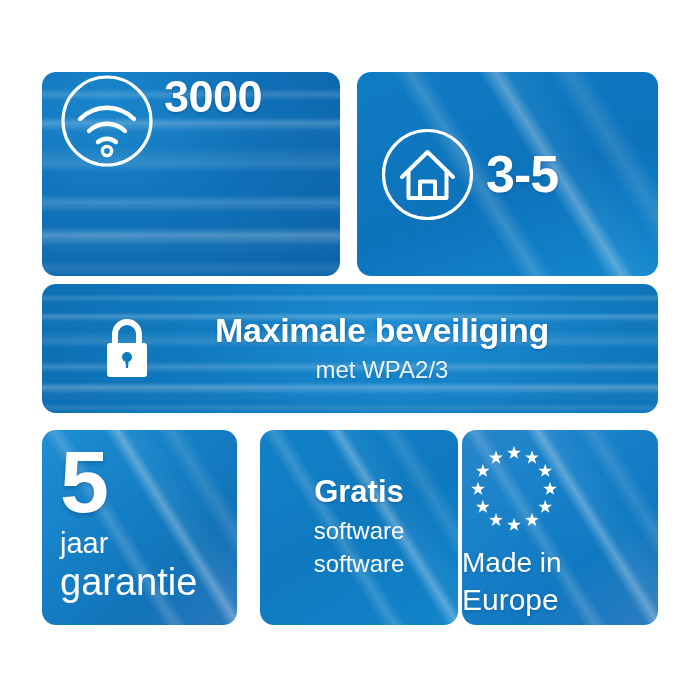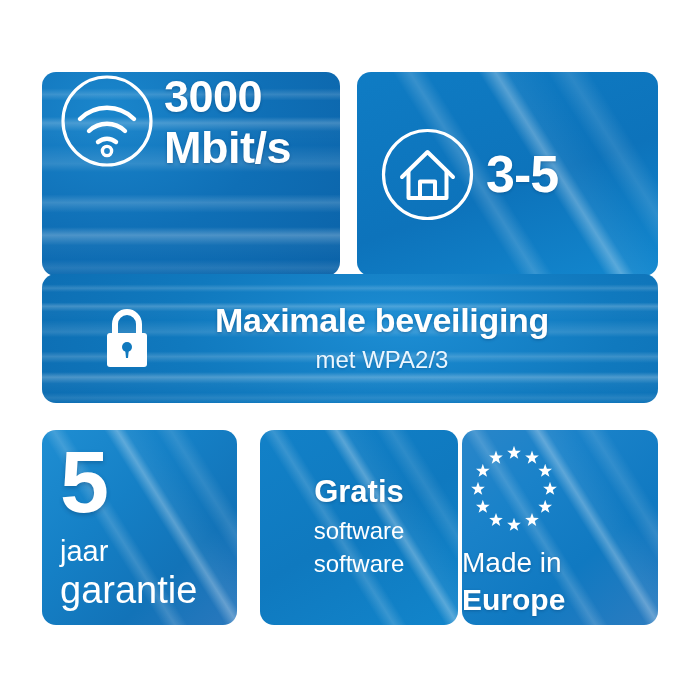--- a/index.html
+++ b/index.html
@@ -91,21 +91,21 @@
   #card-rooms .icon-wrap{position:relative;z-index:3;margin-left:22px;flex:0 0 auto;}
   #card-rooms .rooms-text{
     position:relative;z-index:3;margin-left:10px;
     text-shadow:0 1px 3px rgba(0,40,80,0.30);
   }
   #card-rooms .rooms-big{font-size:52px;font-weight:bold;line-height:1.0;letter-spacing:-1px;}
   #card-rooms .rooms-sub{font-size:29px;font-weight:bold;line-height:1.25;margin-top:4px;}
 
   
   #banner-security{
-    left:42px;top:274px;width:616px;height:129px;
+    left:42px;top:284px;width:616px;height:129px;
     background:
       radial-gradient(90% 180% at 58% 40%, #1d8ed4 0%, #1079be 40%, #0a63a8 100%),
       #0f76bb;
     display:flex;align-items:center;justify-content:center;
   }
   #banner-security .icon-wrap{position:relative;z-index:3;margin-left:60px;flex:0 0 auto;}
   #banner-security .sec-text{
     position:relative;z-index:3;flex:1 1 auto;text-align:center;
     margin-right:46px;
   }
@@ -124,21 +124,21 @@
     background:
       linear-gradient(135deg, #1f8ed2 0%, #1580c6 38%, #1273b8 70%, #2a78bd 100%),
       #1580c6;
     padding:10px 0 0 18px;
   }
   #card-warranty .w-num{
     position:relative;z-index:3;
     font-size:88px;font-weight:bold;line-height:0.95;
     text-shadow:0 2px 4px rgba(0,40,80,0.30);
   }
-  #card-warranty .w-l1{position:relative;z-index:3;font-size:29px;line-height:1.2;margin-top:10px;}
+  #card-warranty .w-l1{position:relative;z-index:3;font-size:29px;line-height:1.2;margin-top:2px;}
   #card-warranty .w-l2{position:relative;z-index:3;font-size:38px;line-height:1.2;}
 
   
   #card-updates{
     left:260px;top:430px;width:198px;height:195px;
     background:
       linear-gradient(150deg, #1281c8 0%, #0f79bf 50%, #1285cb 100%),
       #1281c8;
     display:flex;flex-direction:column;align-items:center;justify-content:center;
   }
@@ -158,21 +158,21 @@
       linear-gradient(140deg, #2a86c9 0%, #1a82c9 30%, #1079c1 65%, #2c7cc0 100%),
       #1a82c9;
     display:flex;flex-direction:column;align-items:flex-start;
   }
   #card-europe .stars-wrap{position:relative;z-index:3;margin-top:12px;}
   #card-europe .e-l1{
     position:relative;z-index:3;font-size:28px;line-height:1.2;margin-top:6px;
     text-shadow:0 1px 3px rgba(0,40,80,0.25);
   }
   #card-europe .e-l2{
-    position:relative;z-index:3;font-size:30px;font-weight:bold;line-height:1.2;margin-top:2px;
+    position:relative;z-index:3;font-size:30px;font-weight:normal;line-height:1.2;margin-top:2px;
     text-shadow:0 1px 3px rgba(0,40,80,0.30);
   }
 
   svg{display:block;}
 </style>
 </head>
 <body>
 
 <div id="stage">
 
@@ -182,21 +182,20 @@
       <svg width="98" height="98" viewBox="0 0 98 98" aria-hidden="true">
         <circle cx="49" cy="49" r="44" fill="none" stroke="#ffffff" stroke-width="3.2"></circle>
         <path d="M22 47 A38 38 0 0 1 76 47" fill="none" stroke="#ffffff" stroke-width="4.4" stroke-linecap="round"></path>
         <path d="M31 59 A26 26 0 0 1 67 59" fill="none" stroke="#ffffff" stroke-width="4.4" stroke-linecap="round"></path>
         <path d="M40 70 A14 14 0 0 1 58 70" fill="none" stroke="#ffffff" stroke-width="4.4" stroke-linecap="round"></path>
         <circle cx="49" cy="79" r="4.6" fill="none" stroke="#ffffff" stroke-width="3.4"></circle>
       </svg>
     </div>
     <div class="speed-text">
       <div>3000</div>
-      <div>Mbit/s</div>
     </div>
   </div>
 
   <div class="card" id="card-rooms">
     <div class="streaks-d"></div>
     <div class="icon-wrap">
       <svg width="97" height="97" viewBox="0 0 97 97" aria-hidden="true">
         <circle cx="48.5" cy="48.5" r="44" fill="none" stroke="#ffffff" stroke-width="3.2"></circle>
         <path d="M23 51 L48.5 26 L74 51" fill="none" stroke="#ffffff" stroke-width="4" stroke-linecap="round" stroke-linejoin="round"></path>
         <path d="M29.5 45 L29.5 72 L67.5 72 L67.5 45" fill="none" stroke="#ffffff" stroke-width="4" stroke-linecap="round" stroke-linejoin="round"></path>

